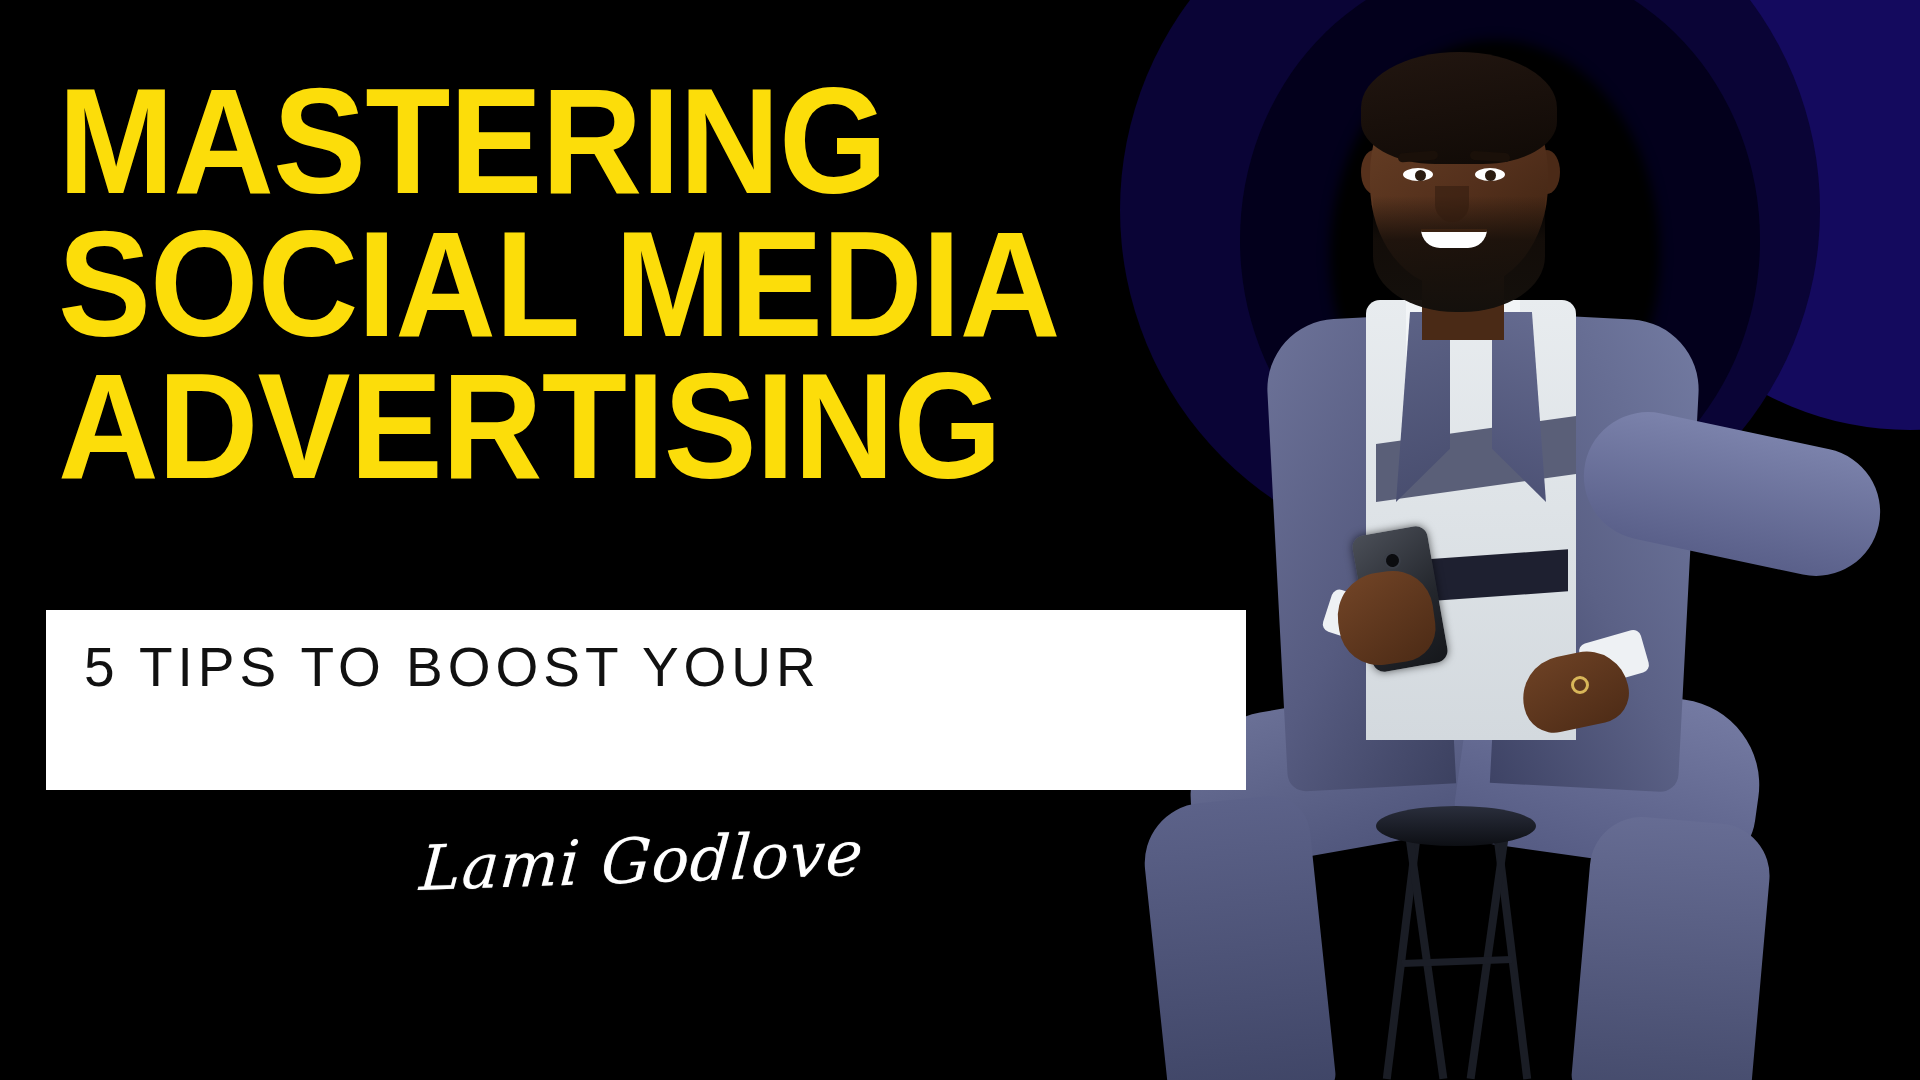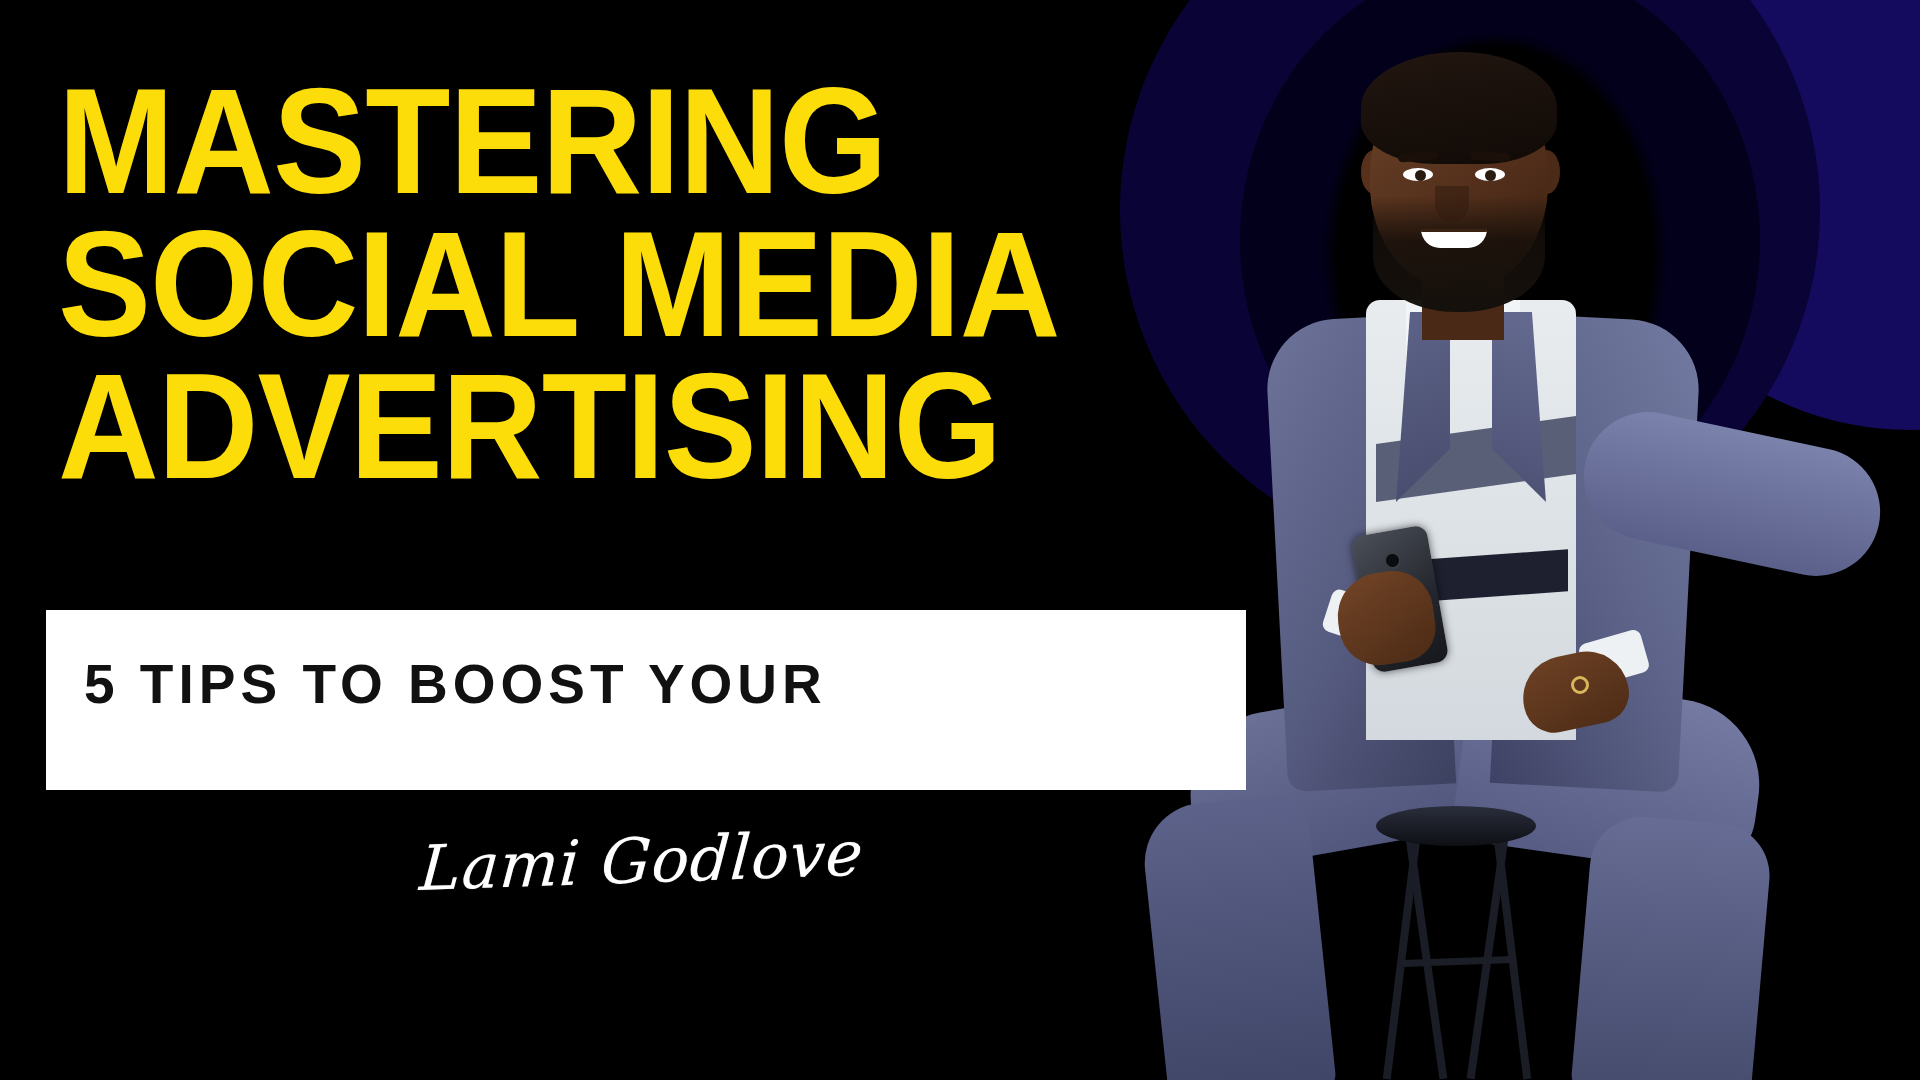--- a/index.html
+++ b/index.html
@@ -101,26 +101,25 @@
     height: 180px;
     background: #FFFFFF;
     z-index: 6;
     box-sizing: border-box;
     padding: 26px 0 0 38px;
   }
   .subtitle-line {
     display: block;
     color: #111111;
     font-family: "Liberation Sans", sans-serif;
-    font-weight: bold;
+    font-weight: normal;
     font-size: 55px;
     line-height: 1.16;
     letter-spacing: 5px;
     white-space: nowrap;
-    margin-top: 17px;
   }
 
   
   .signature {
     position: absolute;
     left: 420px;
     top: 838px;
     z-index: 6;
     color: #FFFFFF;
     font-family: "DejaVu Serif", serif;

